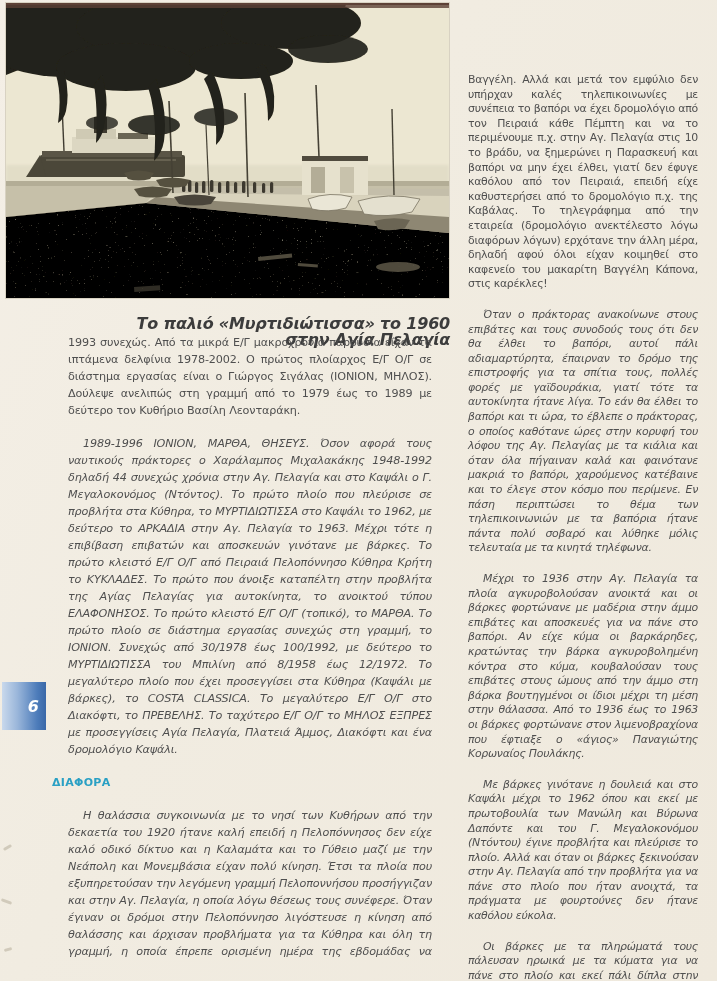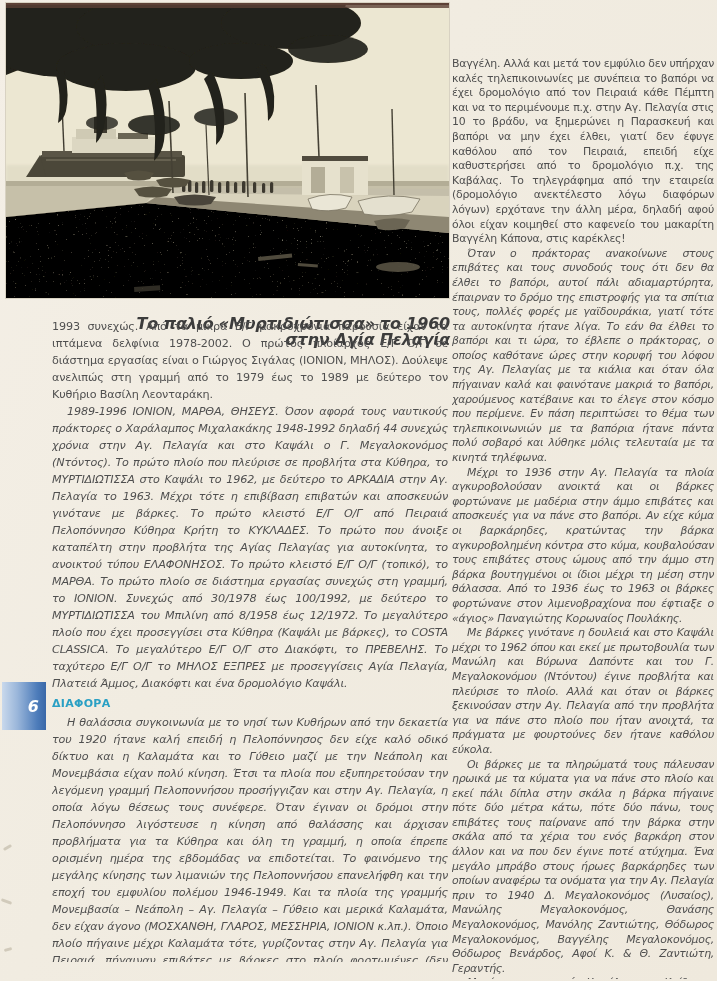--- a/index.html
+++ b/index.html
@@ -30,21 +30,21 @@
     letter-spacing:-0.2px;
   }
 
   
   .col{
     position:absolute;
     color:#4f4f4f;
     text-align:justify;
     overflow:hidden;
   }
-  .col p{margin:0;}
+  .col p{margin:16px;}
   .col p.indent{text-indent:15px;font-style:italic;}
   .left-col{
     left:52px;top:318px;width:396px;height:644px;
     font-size:11.2px;line-height:17px;letter-spacing:-0.15px;
   }
   .right-col{
     left:452px;top:57px;width:262px;height:922px;
     font-size:10.9px;line-height:14.6px;letter-spacing:-0.25px;
   }
   .section-heading{

